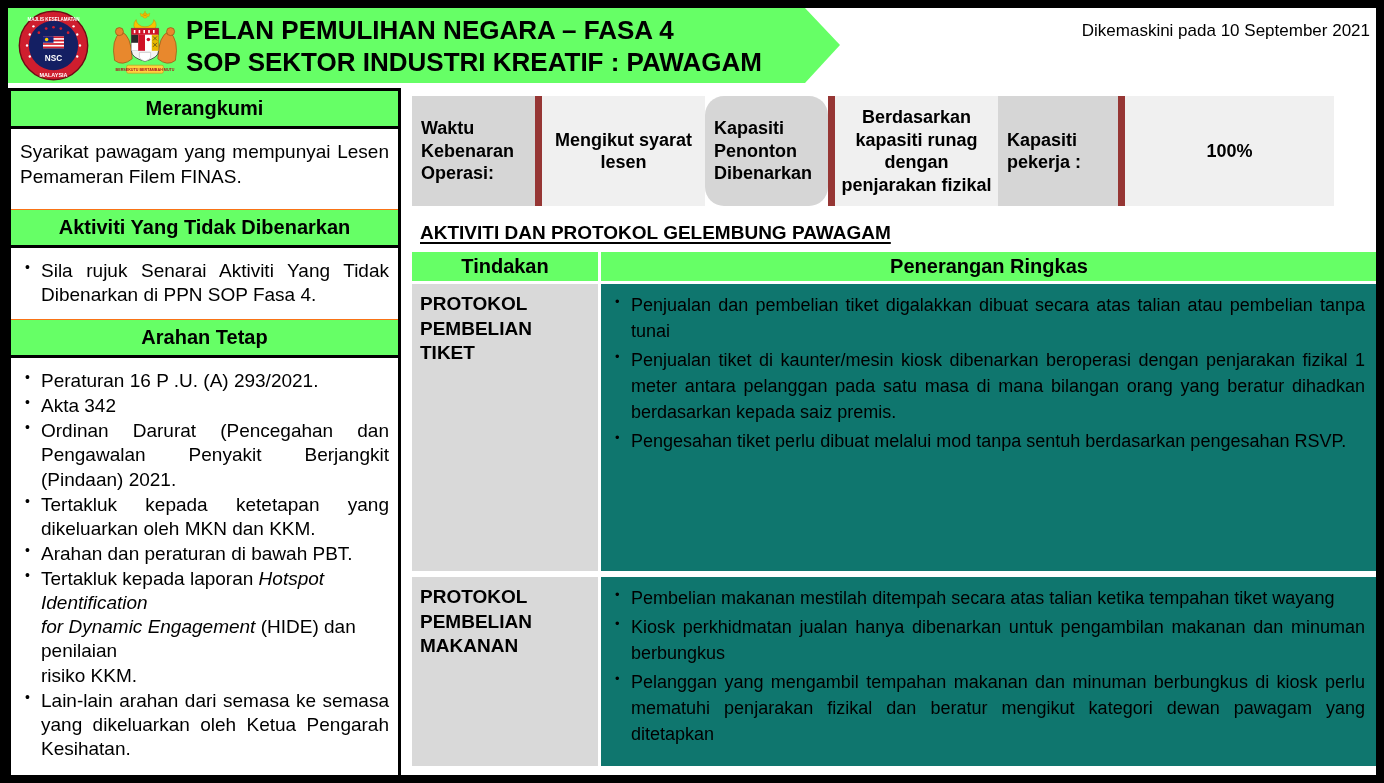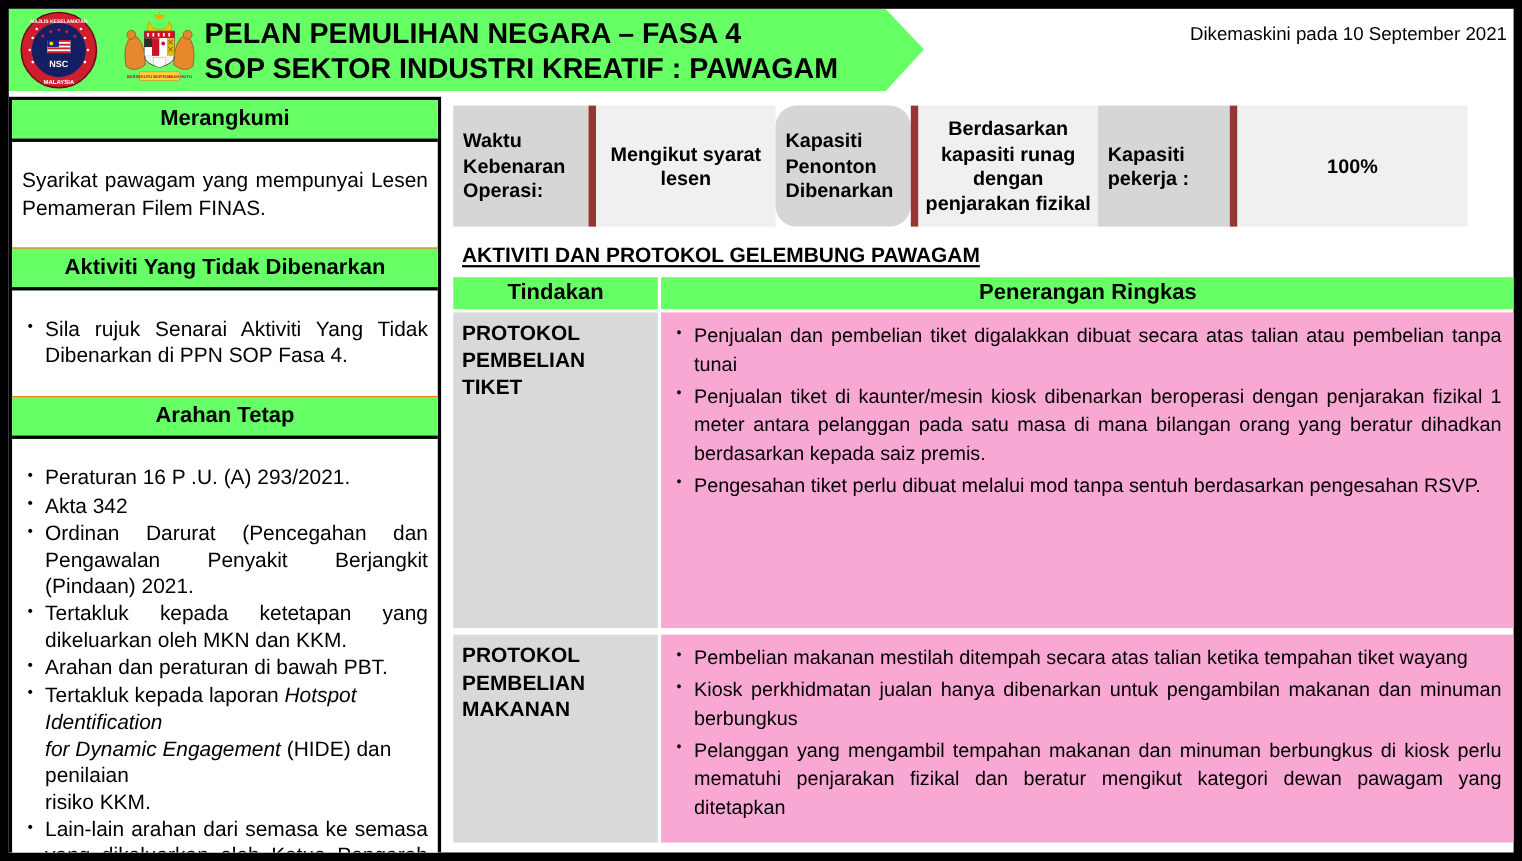--- a/index.html
+++ b/index.html
@@ -31,21 +31,21 @@
   
   .left-panel{
     position:absolute;left:0;top:80px;width:393px;height:775px;
     border:3px solid #000;background:#fff;display:flex;flex-direction:column;
   }
   .panel-head{
     background:#66FF66;text-align:center;font-weight:bold;font-size:20px;
     padding:6px 2px;border-bottom:3px solid #000;
   }
   .panel-head.mid{border-top:1px solid #f97316;}
-  .panel-body{padding:23px 9px;font-size:19px;line-height:1.32;text-align:justify;}
+  .panel-body{padding:10px 9px;font-size:19px;line-height:1.32;text-align:justify;}
   .panel-body.b1{min-height:80px;}
   .panel-body.b2{min-height:71px;}
   .panel-body.b3{flex:1;}
   ul.blist{margin:0;padding:0;list-style:none;}
   ul.blist li{
     position:relative;padding-left:21px;margin:1px 0;
     text-align:justify;line-height:1.27;
   }
   ul.blist li::before{
     content:"\2022";position:absolute;left:5px;top:0;font-size:14px;
@@ -80,21 +80,21 @@
   .t-head .th{
     background:#66FF66;font-weight:bold;font-size:20px;text-align:center;padding:3px 4px;
   }
   .col-a{width:186px;flex:none;}
   .col-b{flex:1;}
   .t-row{display:flex;gap:3px;margin-bottom:6px;}
   .td-action{
     background:#D9D9D9;font-weight:bold;font-size:19px;line-height:1.3;
     padding:8px 8px;
   }
-  .td-desc{background:#f9a8d4;padding:5px 12px 15px 6px;}
+  .td-desc{background:#0f766e;padding:5px 12px 15px 6px;}
   .t-row.r1{min-height:287px;}
   .t-row.r2{min-height:180px;}
   ul.points{margin:2px 0 0 0;padding:0;list-style:none;}
   ul.points li{
     position:relative;padding-left:24px;margin:3px 0;
     font-size:18px;line-height:1.45;text-align:justify;
   }
   ul.points li::before{
     content:"\2022";position:absolute;left:8px;top:1px;font-size:13px;
   }

